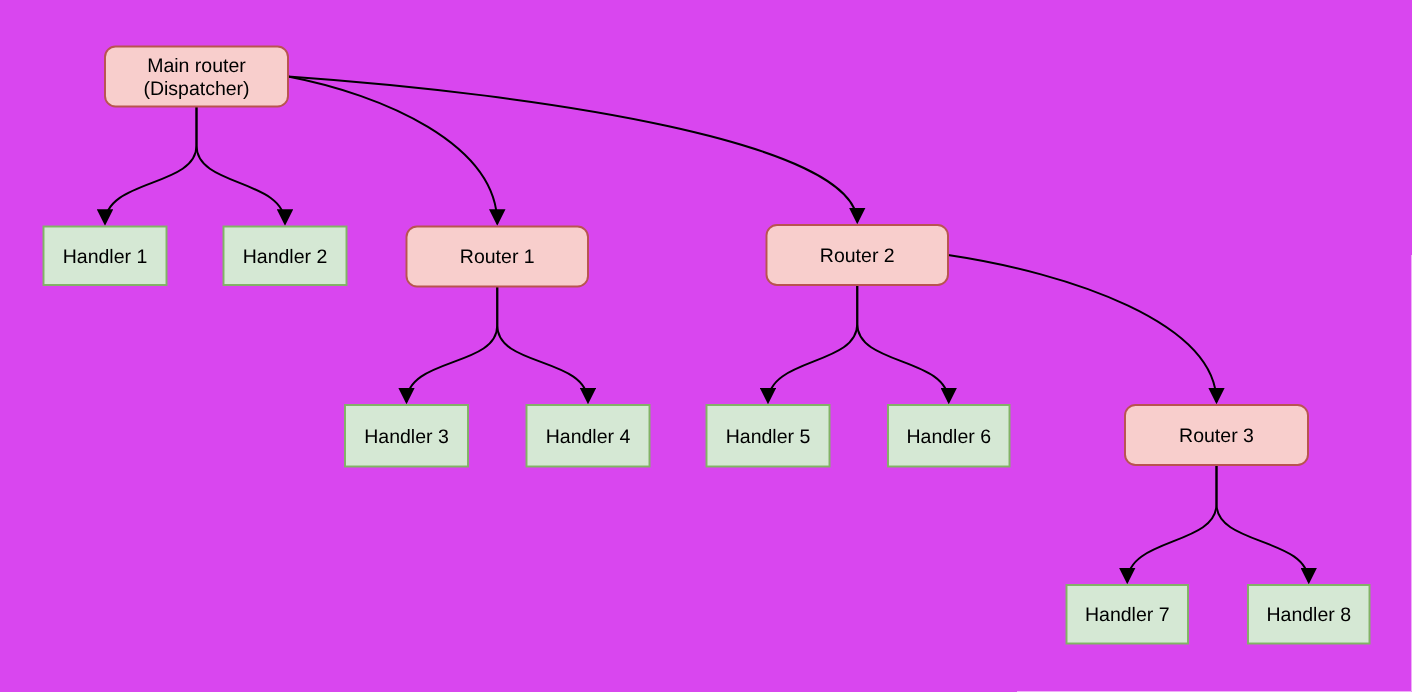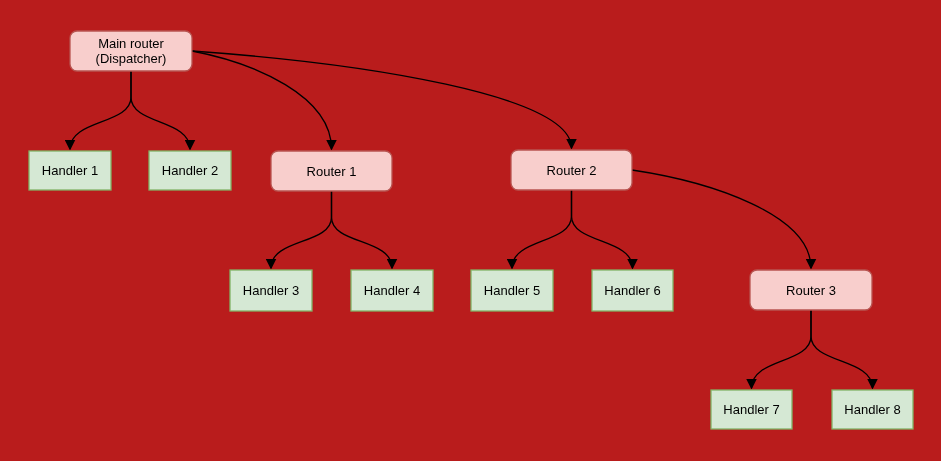--- a/index.html
+++ b/index.html
@@ -5,21 +5,21 @@
   html, body {
     margin: 0;
     padding: 0;
     background: #ffffff;
     font-family: "Liberation Sans", sans-serif;
   }
   .canvas-wrap {
     width: 941px;
     height: 461px;
     position: relative;
-    background: #b91c1c;
+    background: #d946ef;
     overflow: hidden;
   }
   svg text {
     font-family: "Liberation Sans", sans-serif;
     font-size: 13px;
     fill: #000000;
   }
   svg .edge {
     fill: none;
     stroke-width: 1.3px;

